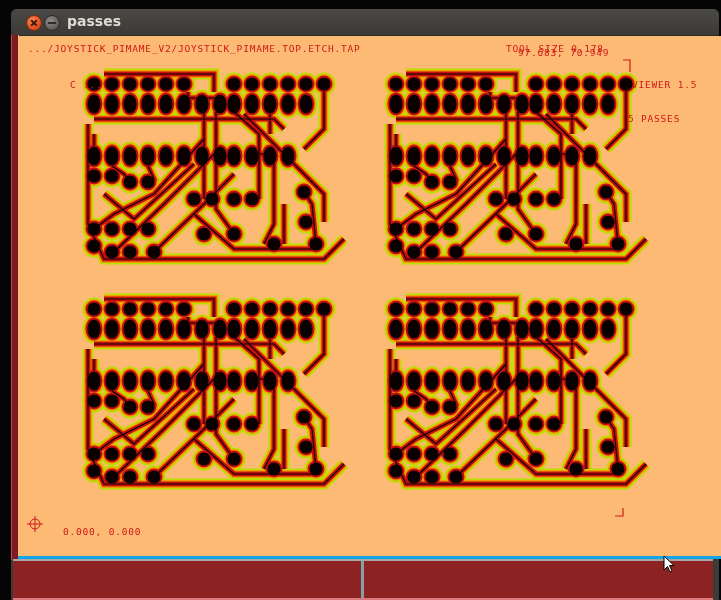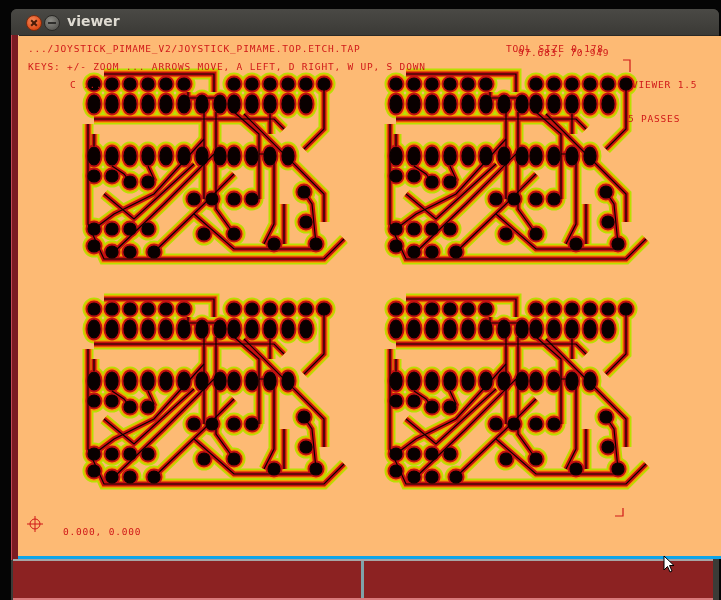--- a/index.html
+++ b/index.html
@@ -26,21 +26,21 @@
 </style>
 </head>
 <body>
 
 <div class="desktop"></div>
 
 <div class="window">
   <div class="titlebar">
     <div class="btn-close"></div>
     <div class="btn-min"></div>
-    <div class="title">viewer</div>
+    <div class="title">passes</div>
   </div>
 </div>
 
 <div class="leftedge"></div>
 
 <div class="canvas">
   <svg class="pcb" width="695" height="520" viewBox="0 0 695 520">
     <defs>
       <g id="board">
 
@@ -163,21 +163,20 @@
       <circle cx="17" cy="488" r="5"></circle>
       <line x1="9" y1="488" x2="25" y2="488"></line>
       <line x1="17" y1="480" x2="17" y2="496"></line>
     </g>
 
     <path d="M597 480 L605 480 L605 472" stroke="#d01818" fill="none" stroke-width="1.2"></path>
     <path d="M605 24 L612 24 L612 36" stroke="#d01818" fill="none" stroke-width="1.2"></path>
   </svg>
 
   <div class="hud" style="left:10px; top:7px;">.../joystick_pimame_v2/joystick_pimame.top.etch.tap</div>
-  <div class="hud" style="left:10px; top:25px;">Keys: +/- zoom ... arrows move, a left, d right, w up, s down</div>
   <div class="hud" style="left:52px; top:43px;">c ...</div>
 
   <div class="hud" style="left:488px; top:7px;">
     <span>Tool size</span>
     <span>0.178</span>
   </div>
   <div class="hud" style="left:500px; top:11px;">97.683, 70.949</div>
   <div class="hud" style="left:614px; top:7px;margin-top:36px;">Viewer 1.5</div>
   <div class="hud" style="left:610px; top:37px;margin-top:40px;">5 passes</div>
   <div class="hud" style="left:26px; top:490px;margin-left:19px;">0.000, 0.000</div>

